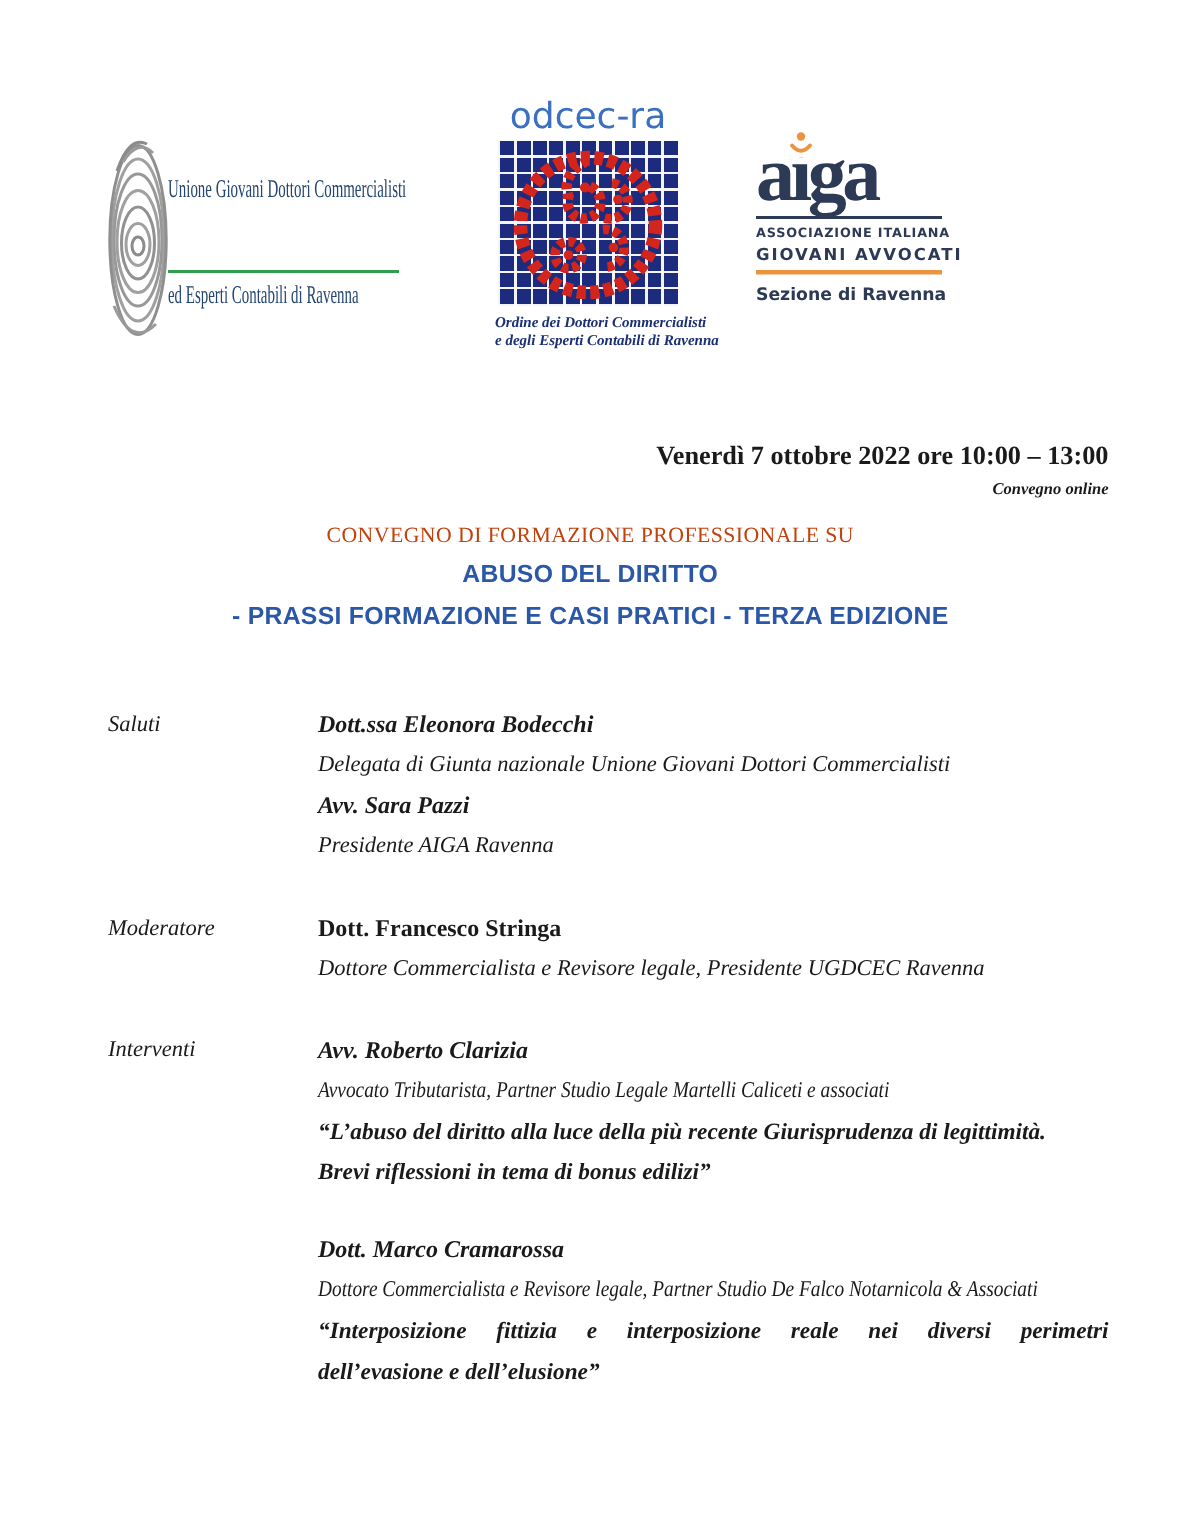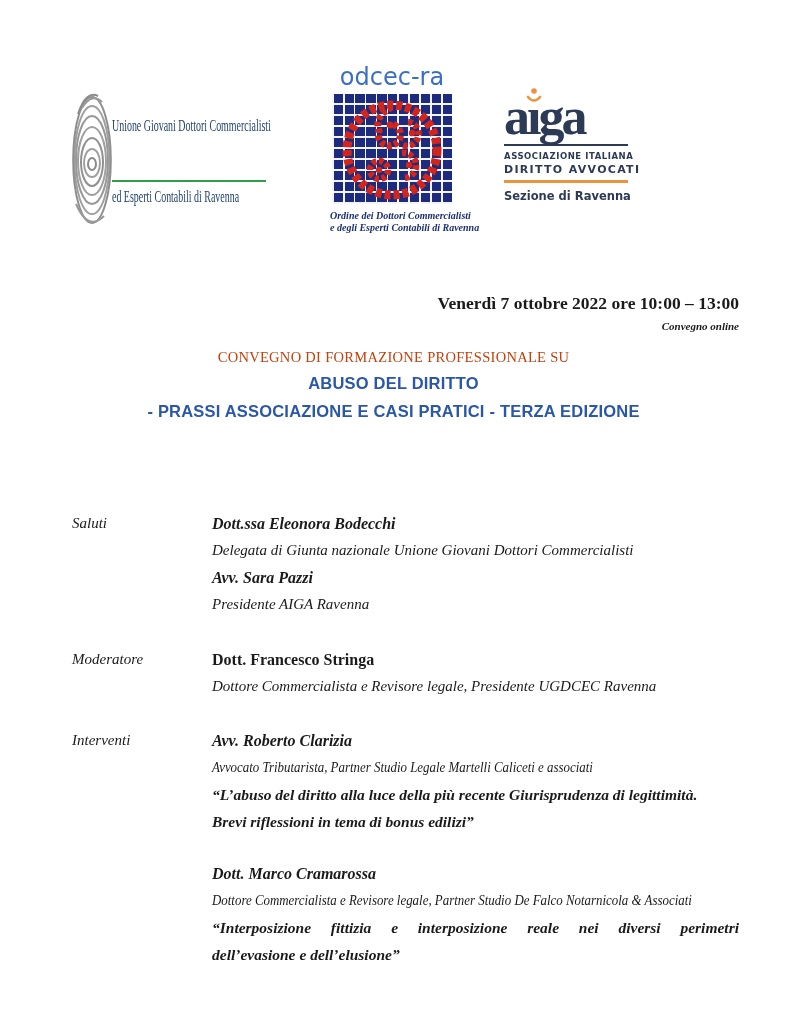--- a/index.html
+++ b/index.html
@@ -53,21 +53,21 @@
             font-size:14.5px; letter-spacing:0.3px; color:#c2410c; }
   .title-line { position:absolute; left:0; right:0; top:374px; text-align:center;
             font-family:"Liberation Sans", sans-serif; font-weight:bold; font-size:16.5px;
             letter-spacing:0.2px; color:#2b57a8; }
   .subtitle-line { position:absolute; left:0; right:0; top:402px; text-align:center;
             font-family:"Liberation Sans", sans-serif; font-weight:bold; font-size:16.5px;
             letter-spacing:0.2px; color:#2b57a8; }
 
   
   .program { position:absolute; left:72px; top:470px; width:667px; }
-  .psection { display:grid; grid-template-columns:140px 527px;margin-top:40px; }
+  .psection { display:grid; grid-template-columns:140px 527px; }
   .psection.moderatore { margin-top:28px; }
   .psection.interventi { margin-top:27px; }
   .plabel { font-style:italic; font-size:15px; line-height:27px; }
   .pcontent > div { line-height:27px; height:27px; white-space:nowrap; }
   .name { font-weight:bold; font-style:italic; font-size:16px; }
   .name.upright { font-style:normal; }
   .role { font-style:italic; font-size:15px; }
   .role.narrow { transform:scaleX(0.86); transform-origin:0 50%; }
   .talk { font-weight:bold; font-style:italic; font-size:15.5px; }
   .talk.justified { width:527px; text-align:justify; text-align-last:justify; }
@@ -129,33 +129,33 @@
     <div class="aiga-word">
       <span>aiga</span>
       <span class="aiga-dot-cover"></span>
       <svg class="aiga-accent" width="16" height="18" viewBox="0 0 16 18">
         <circle cx="8" cy="3" r="2.8" fill="#ea9440"></circle>
         <path d="M2 9 Q8 16 14 9" fill="none" stroke="#ea9440" stroke-width="2.6" stroke-linecap="round"></path>
       </svg>
     </div>
     <div class="aiga-rule-navy"></div>
     <div class="a-line1">ASSOCIAZIONE ITALIANA</div>
-    <div class="a-line2">DIRITTO AVVOCATI</div>
+    <div class="a-line2">GIOVANI AVVOCATI</div>
     <div class="aiga-rule-orange"></div>
     <div class="a-line3">Sezione di Ravenna</div>
   </div>
 
   <div class="date-block">
     <div class="date-line">Venerdì 7 ottobre 2022 ore 10:00 – 13:00</div>
     <div class="mode-line">Convegno online</div>
   </div>
 
   <div class="kicker">CONVEGNO DI FORMAZIONE PROFESSIONALE SU</div>
   <div class="title-line">ABUSO DEL DIRITTO</div>
-  <div class="subtitle-line">- PRASSI ASSOCIAZIONE E CASI PRATICI - TERZA EDIZIONE</div>
+  <div class="subtitle-line">- PRASSI FORMAZIONE E CASI PRATICI - TERZA EDIZIONE</div>
 
   <div class="program">
 
     <div class="psection saluti">
       <div class="plabel">Saluti</div>
       <div class="pcontent">
         <div class="name">Dott.ssa Eleonora Bodecchi</div>
         <div class="role">Delegata di Giunta nazionale Unione Giovani Dottori Commercialisti</div>
         <div class="name">Avv. Sara Pazzi</div>
         <div class="role">Presidente AIGA Ravenna</div>

